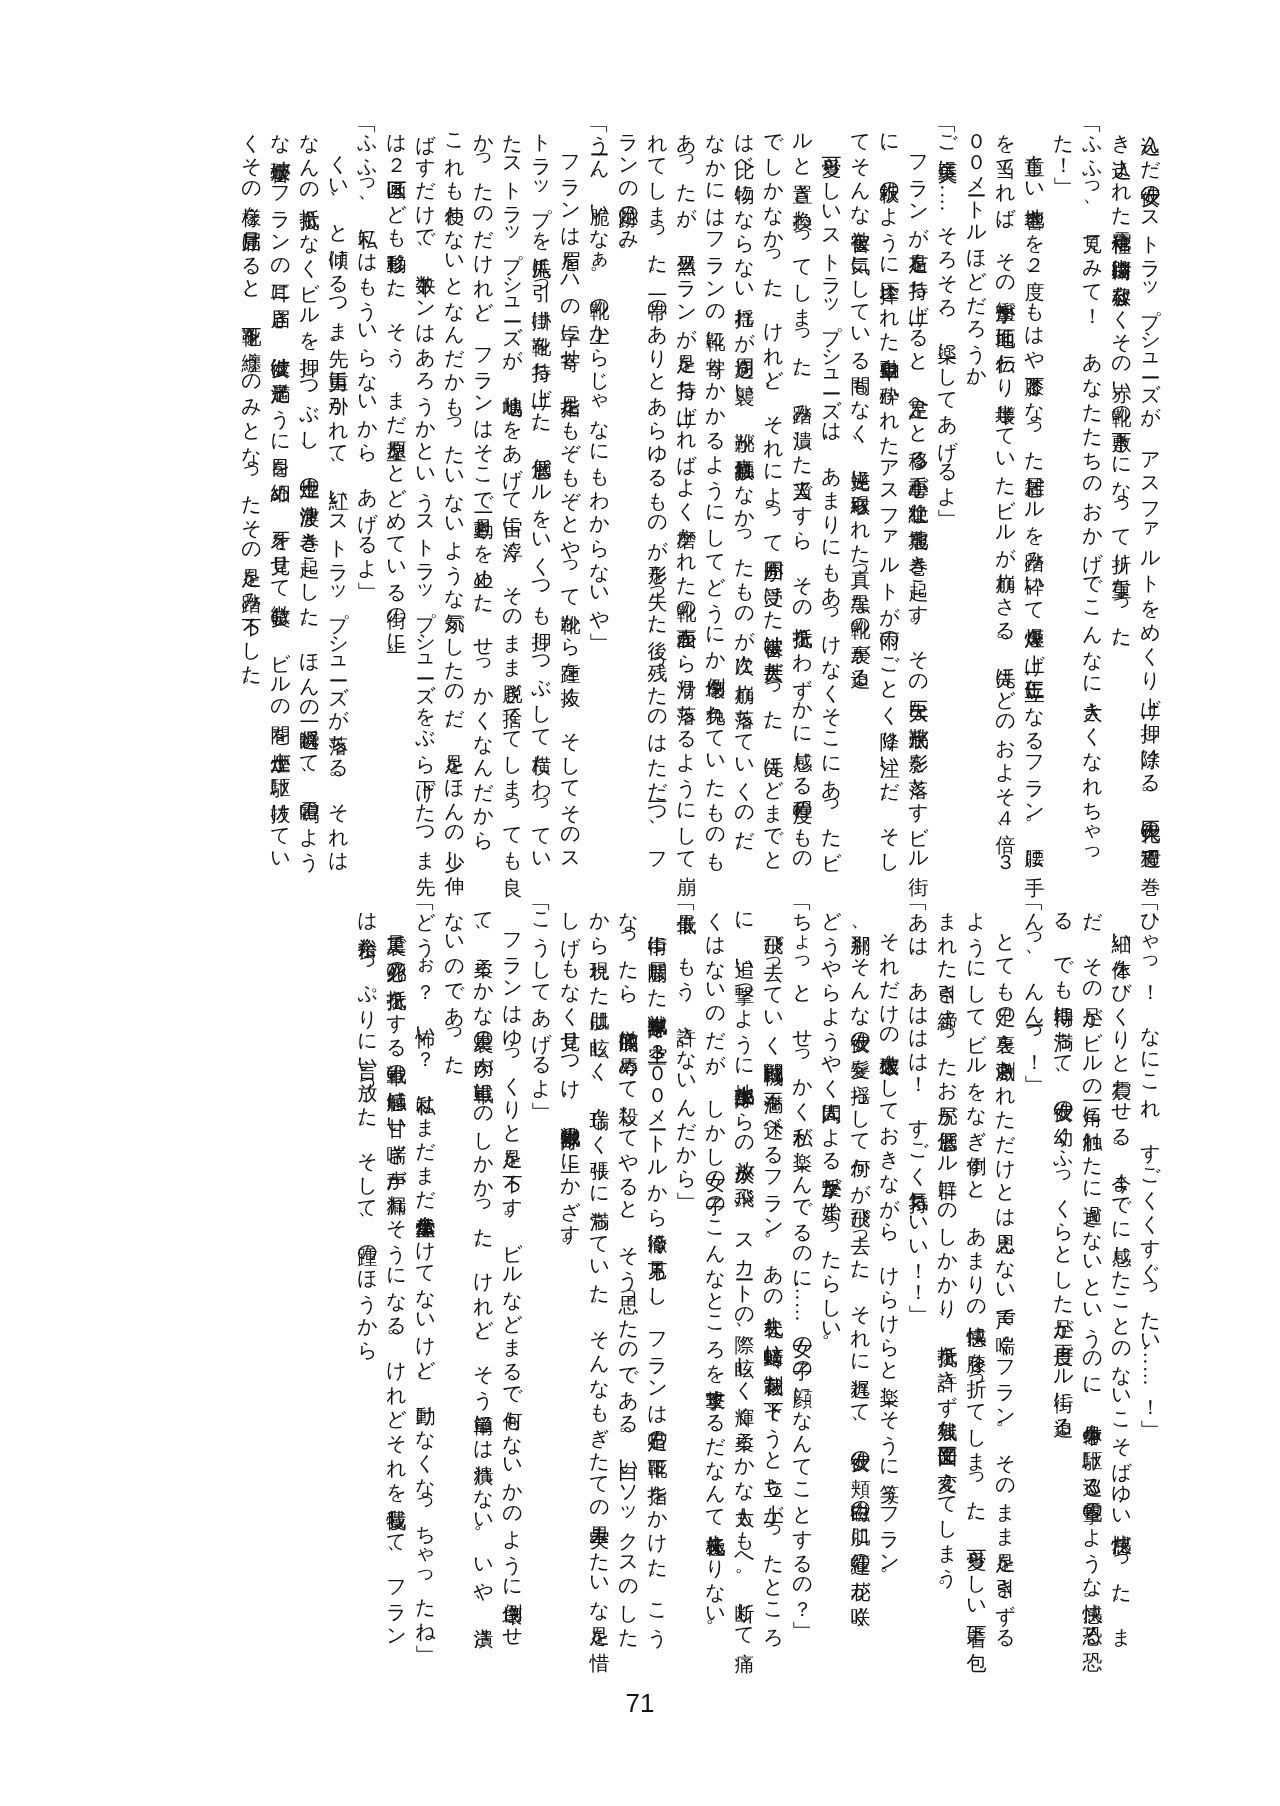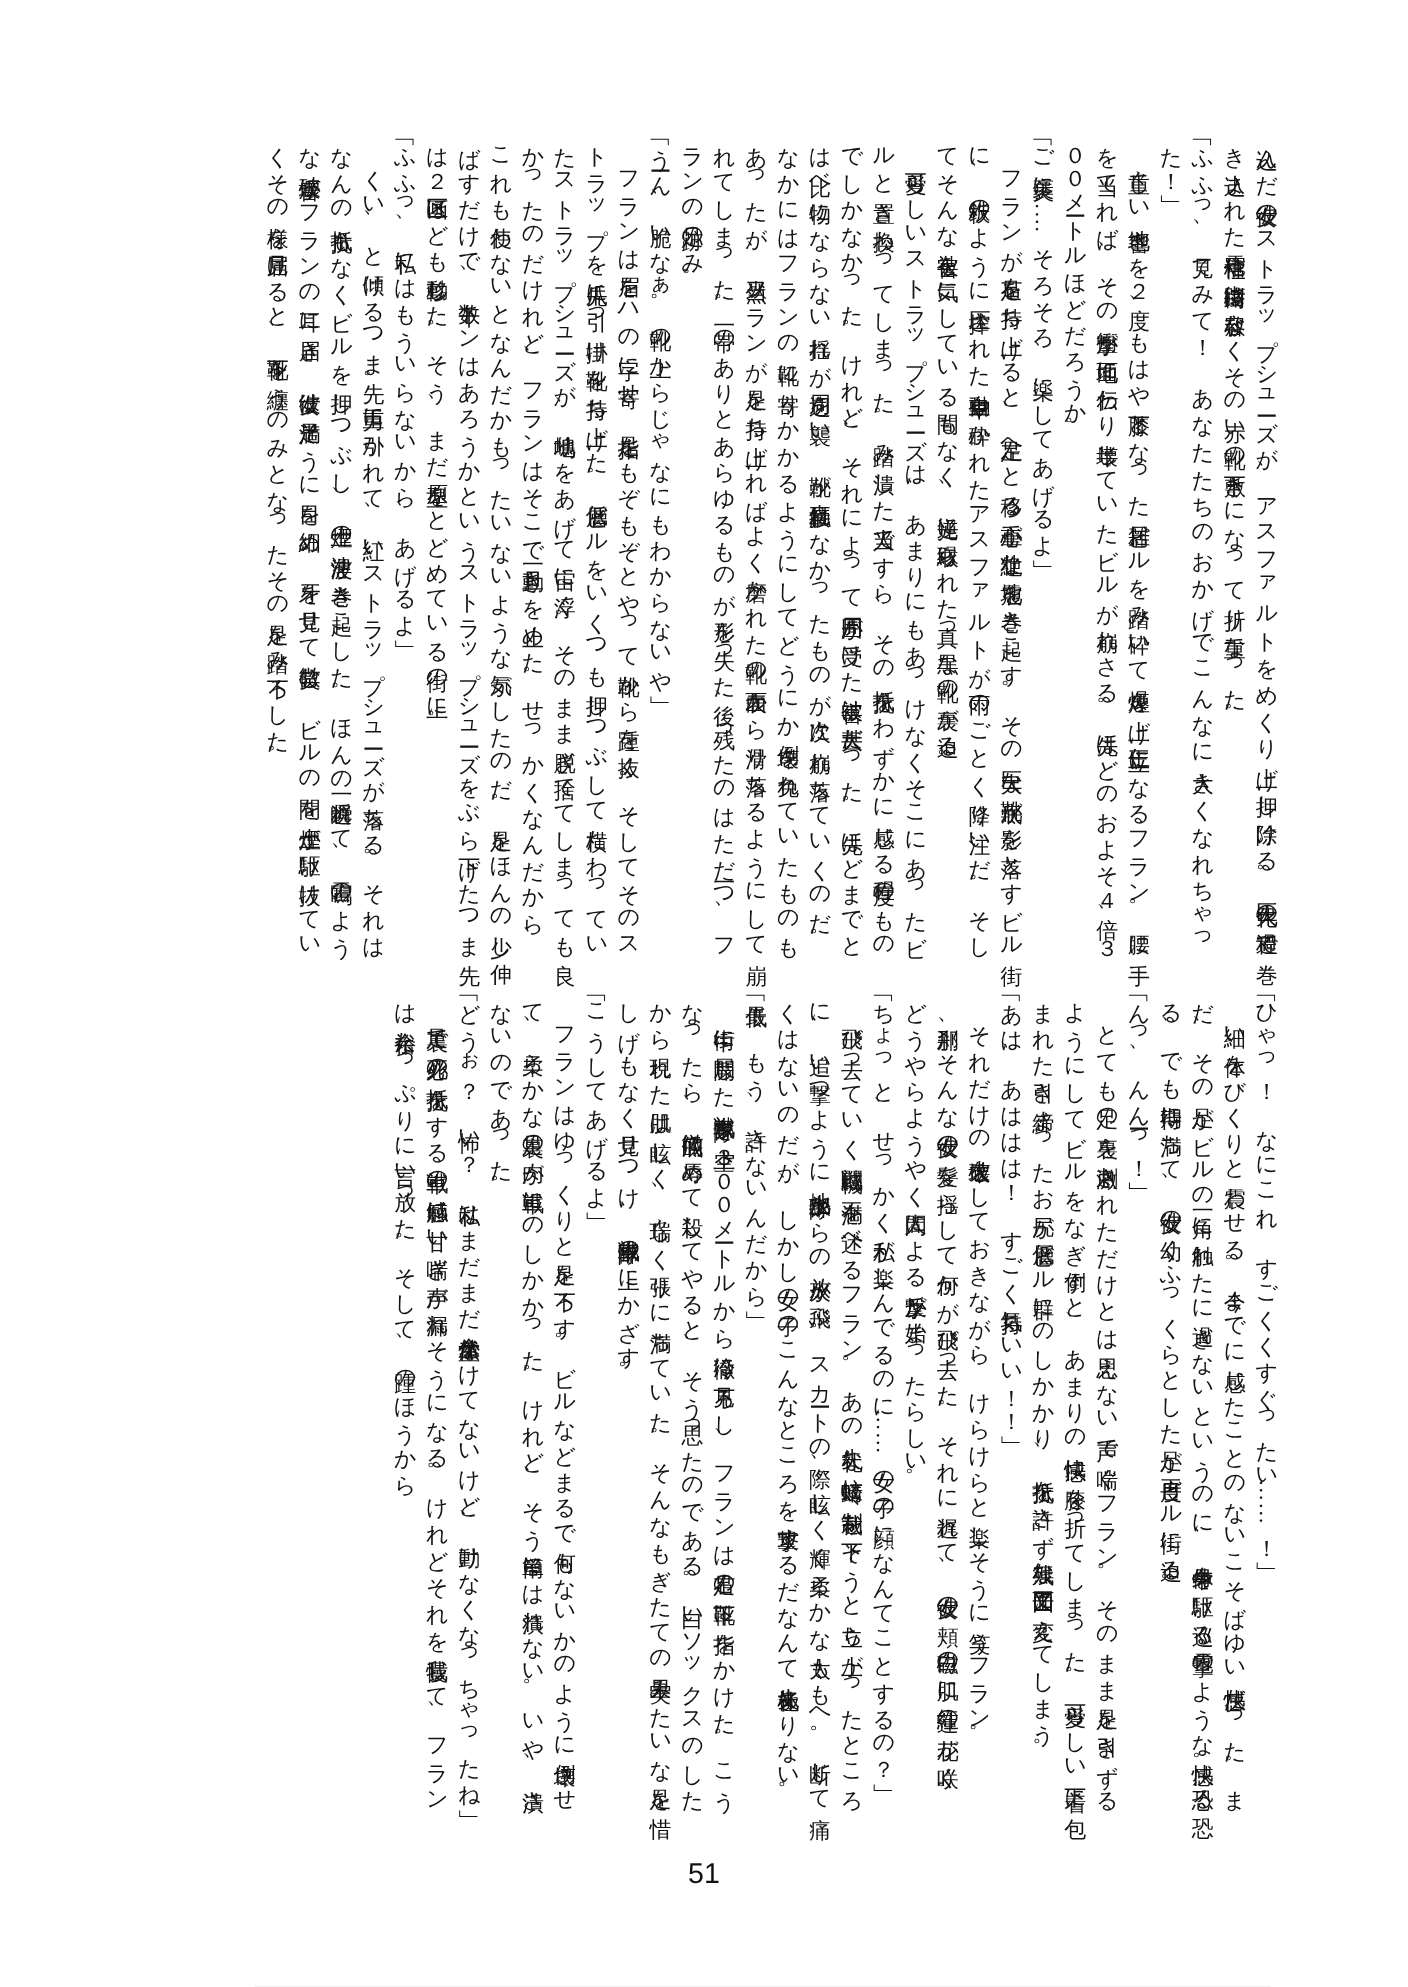--- a/index.html
+++ b/index.html
@@ -81,15 +81,15 @@
       <p>「ちょっと、せっかく私が楽しんでるのに……女の子の顔になんてことするの？」</p>
       <p>　飛び去っていく戦闘機に不満を述べるフラン。あの失礼な蚊蜻蛉に制裁を下そうと立ち上がったところに、追い撃つように地上部隊からの放火が飛ぶ。スカートの際、眩しく輝く柔らかな太ももへ。断じて痛くはないのだが、しかし女の子のこんなところを攻撃するだなんて失礼極まりない。</p>
       <p>「最低！　もう、許さないんだから」</p>
       <p>　街中に展開した戦車部隊を上空３００メートルから冷徹に見下ろし、フランは右足の靴下に指をかけた。こうなったら、徹底的に辱めて殺してやると、そう思ったのである。白いソックスのしたから現れた肌は眩しく、瑞々しく張りに満ちていた。そんなもぎたての果実みたいな足を惜しげもなく見せつけ、戦車部隊の上にかざす。</p>
       <p>「こうしてあげるよ」</p>
       <p>　フランはゆっくりと足を下ろす。ビルなどまるで何もないかのように倒壊させて、柔らかな足裏の肉が戦車にのしかかった。けれど、そう簡単には潰れない。いや、潰さないのであった。</p>
       <p>「どうぉ？　怖い？　私はまだまだ全然体重かけてないけど、動けなくなっちゃったね」</p>
       <p>　足裏で必死の抵抗をする戦車の感触に甘い喘ぎ声が漏れそうになる。けれどそれを我慢して、フランは余裕たっぷりに言い放った。そして、踵のほうから</p>
     </div>
 
-  <div class="page-number">51</div>
+  <div class="page-number">71</div>
 
 </div>
 
 </body></html>

